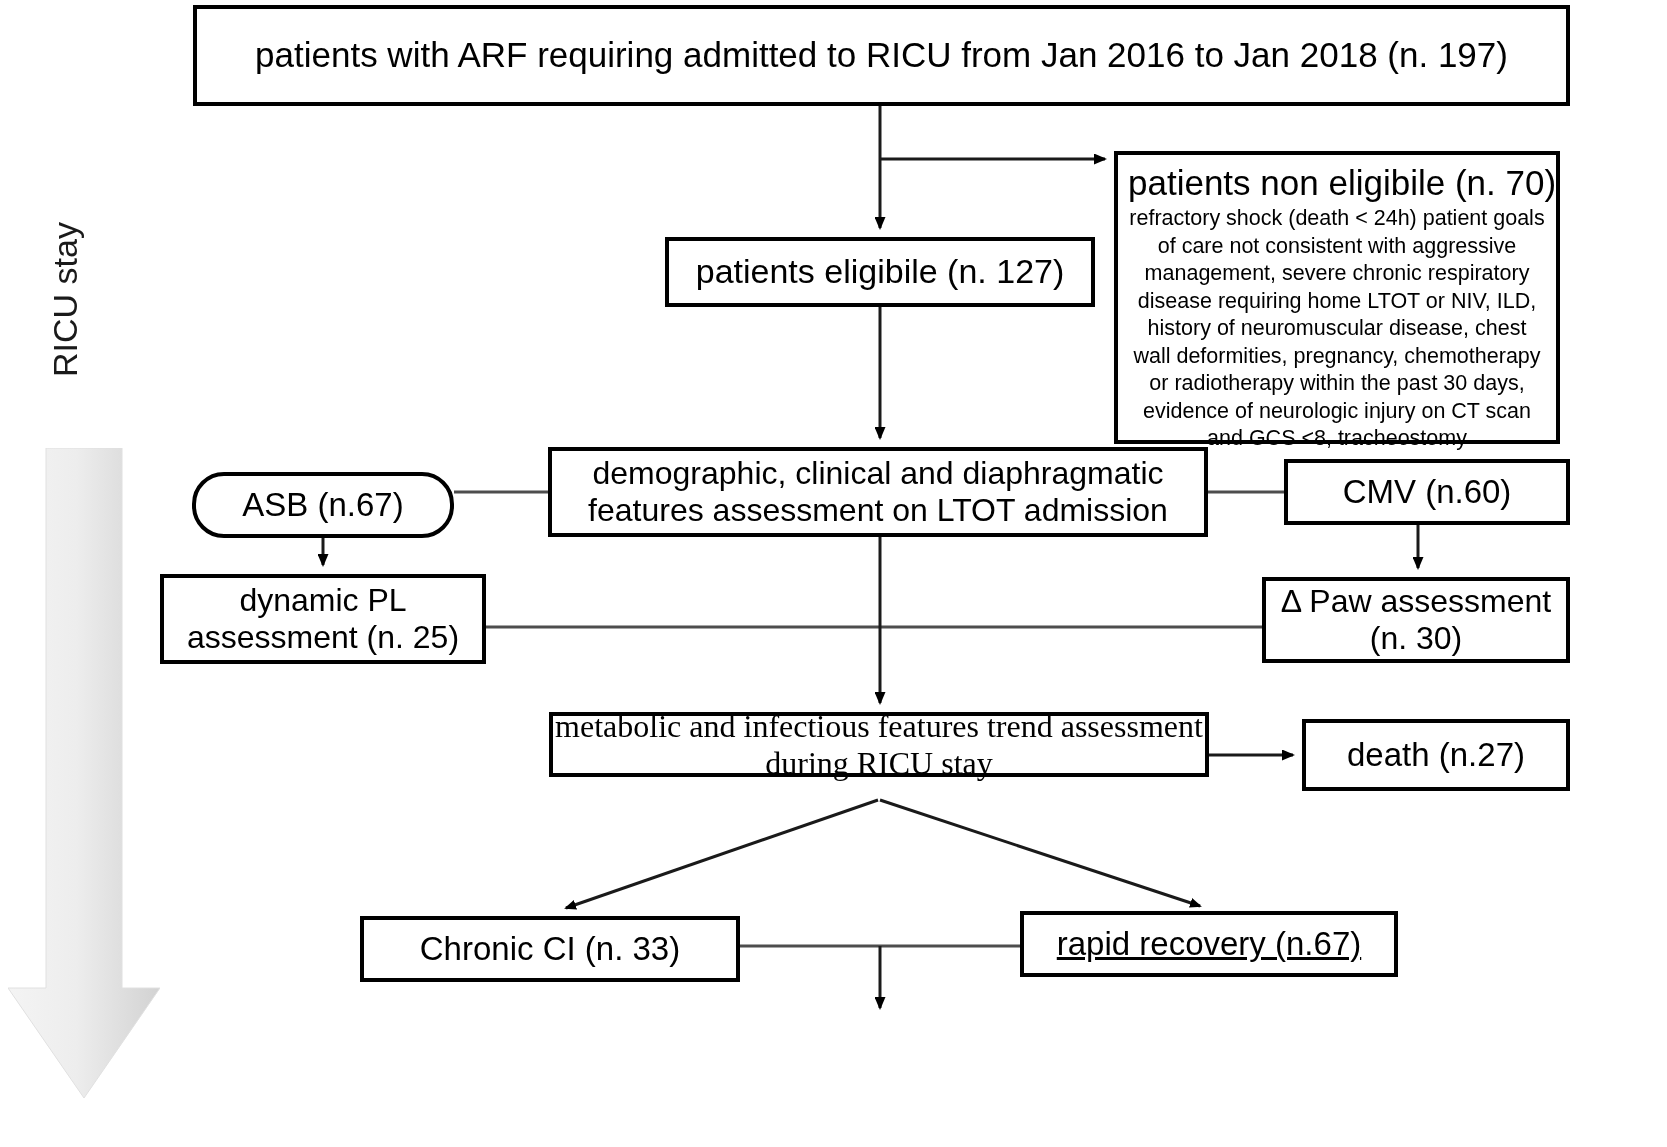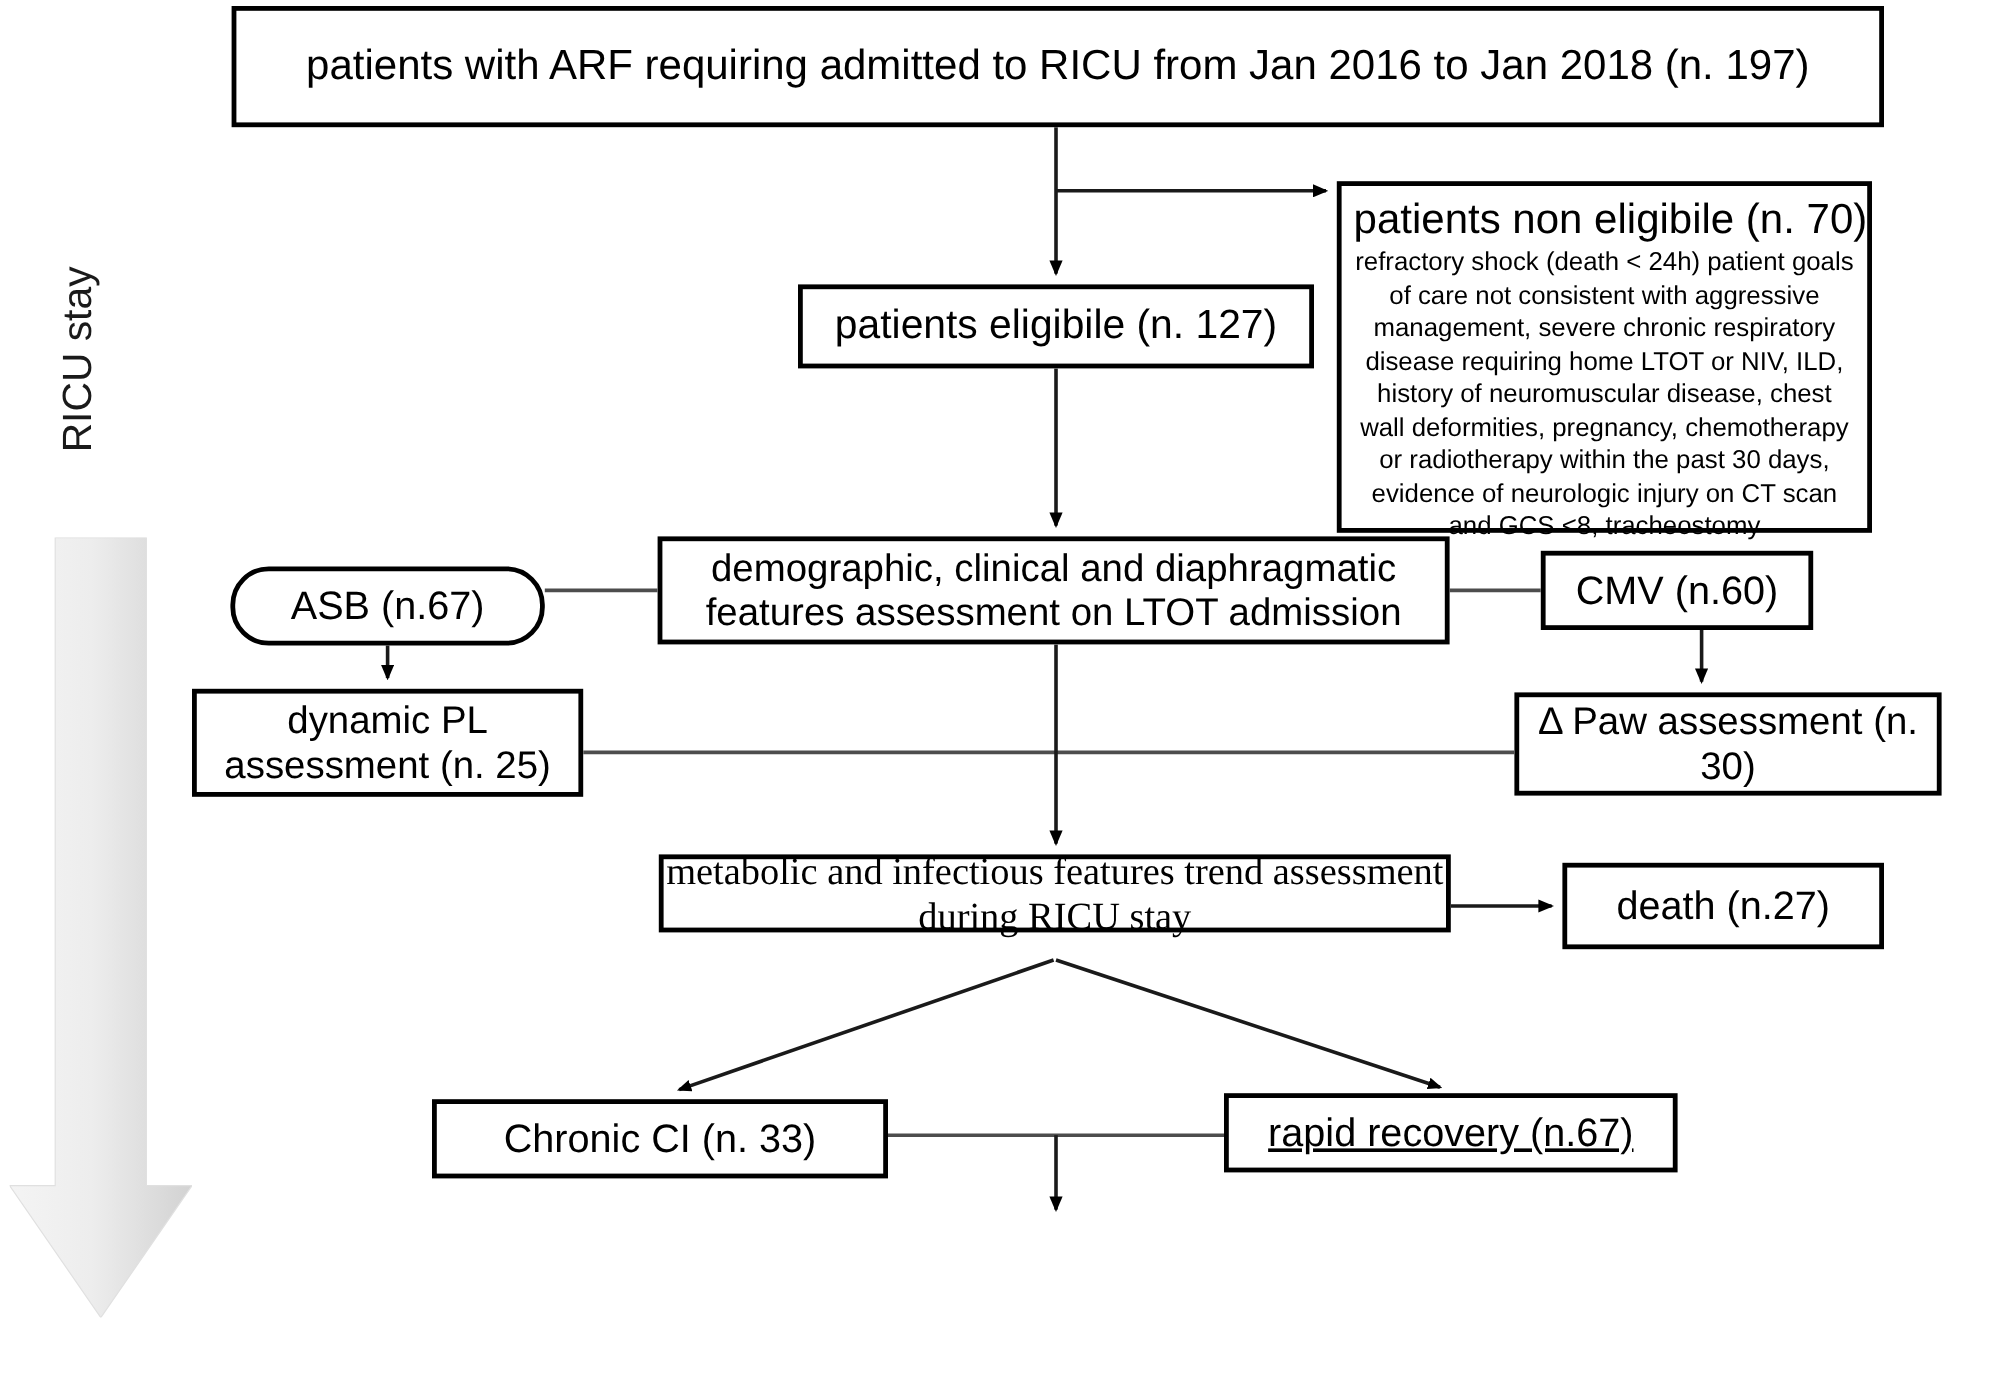--- a/index.html
+++ b/index.html
@@ -43,23 +43,23 @@
 
   
   #box-nonelig  { left: 1114px; top: 116px;  width: 446px;  height: 293px;
                   display: block; padding: 8px 10px 0 10px; margin-top: 35px; }
   #box-nonelig .hdr  { font-size: 35px; text-align: center; margin-bottom: 2px; white-space: nowrap;}
   #box-nonelig .body { font-size: 21.5px; text-align: center; line-height: 1.28; }
 
   #box-elig     { left: 665px;  top: 237px;  width: 430px;  height: 70px;  font-size: 34px; }
   #box-demo     { left: 548px;  top: 447px;  width: 660px;  height: 90px;  font-size: 32px; }
   #box-asb      { left: 192px;  top: 472px;  width: 262px;  height: 66px;  font-size: 33px; border-radius: 32px; }
-  #box-cmv      { left: 1284px; top: 459px;  width: 227px;  height: 66px;  font-size: 33px; }
+  #box-cmv      { left: 1284px; top: 459px;  width: 286px;  height: 66px;  font-size: 33px; }
   #box-dynpl    { left: 160px;  top: 574px;  width: 326px;  height: 90px;  font-size: 32px; }
-  #box-paw      { left: 1262px; top: 577px;  width: 356px;  height: 86px;  font-size: 32px; }
+  #box-paw      { left: 1262px; top: 577px;  width: 308px;  height: 86px;  font-size: 32px; }
   #box-metab    { left: 549px;  top: 712px;  width: 660px;  height: 65px;  font-size: 32px; font-family: Liberation Serif, serif; }
   #box-deaths   { left: 1302px; top: 719px;  width: 268px;  height: 72px;  font-size: 33px; }
   #box-chronic  { left: 360px;  top: 916px;  width: 380px;  height: 66px;  font-size: 33px; }
   #box-rapid    { left: 1020px; top: 911px;  width: 378px;  height: 66px;  font-size: 33px; text-decoration: underline; }
   #box-analysis { left: 760px;  top: 1017px; width: 244px;  height: 62px;  font-size: 33px; }
 
   
   #ricu-arrow {
     position: absolute;
     left: 8px;

